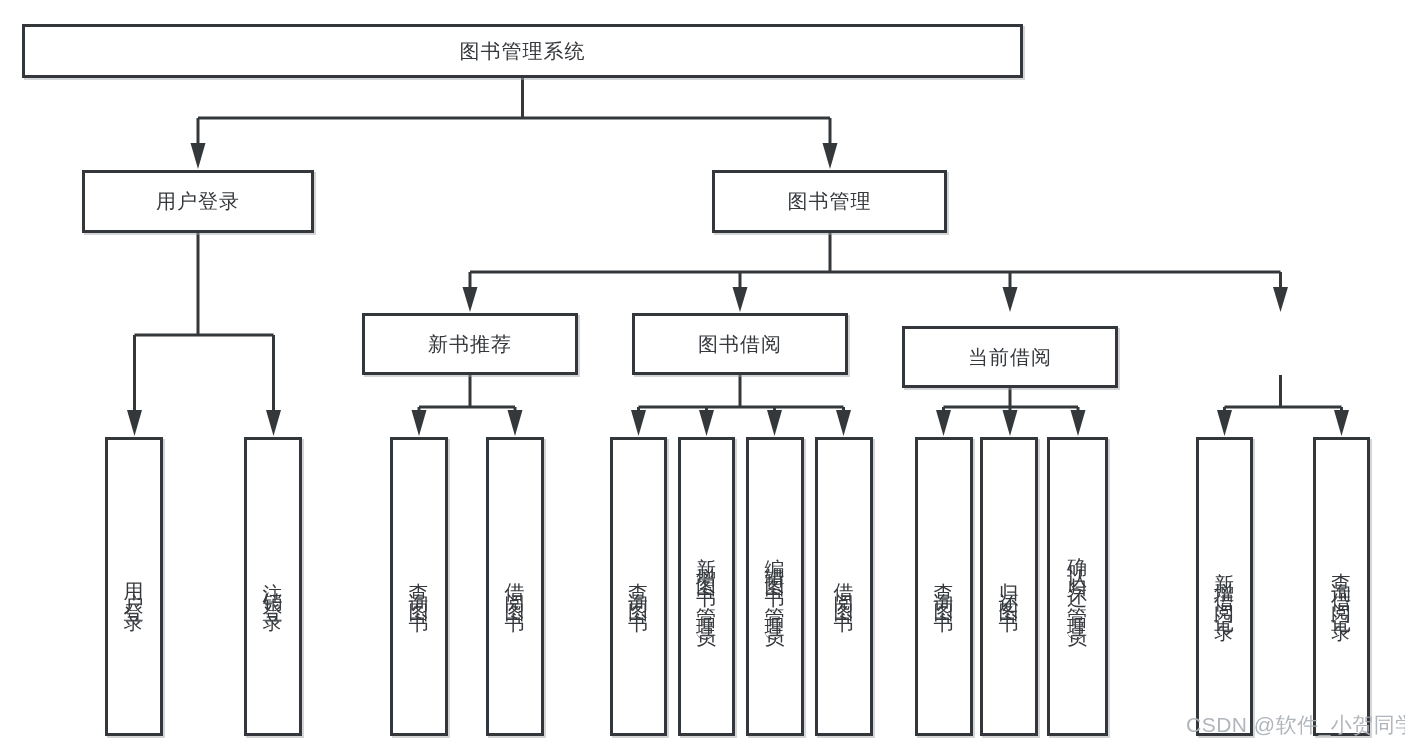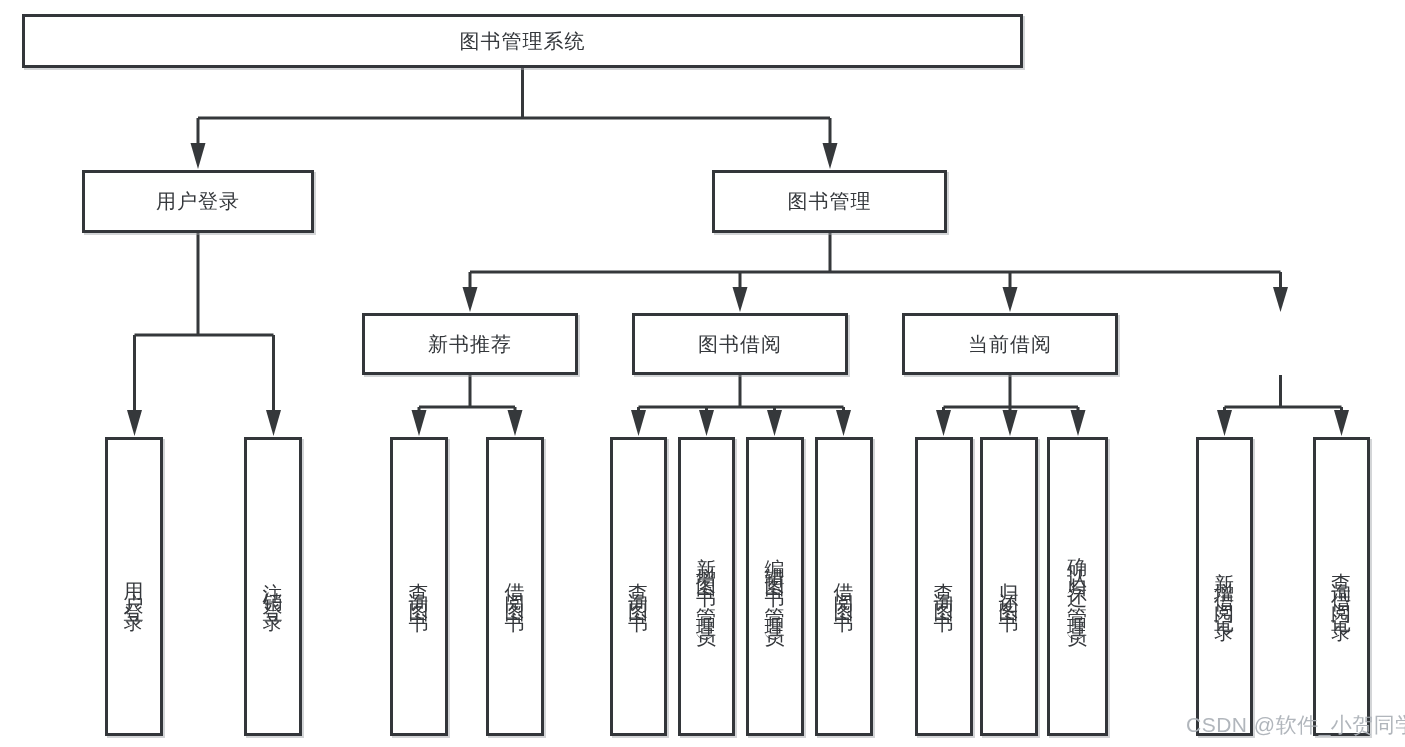--- a/index.html
+++ b/index.html
@@ -75,38 +75,38 @@
       <polygon points="1070.5,410 1085.5,410 1078,436"></polygon>
     </g>
 
     <g>
       <path d="M1280.5 375 V407 M1224.5 407 H1341.5 M1224.5 407 V412 M1341.5 407 V412"></path>
       <polygon points="1217,410 1232,410 1224.5,436"></polygon>
       <polygon points="1334,410 1349,410 1341.5,436"></polygon>
     </g>
   </svg>
 
-  <div class="node" style="left:22px;top:14px;width:1001px;height:54px">
+  <div class="node" style="left:22px;top:24px;width:1001px;height:54px">
     <span class="lbl">图书管理系统</span>
   </div>
 
   <div class="node" style="left:82px;top:170px;width:232px;height:63px">
     <span class="lbl">用户登录</span>
   </div>
   <div class="node" style="left:362px;top:313px;width:216px;height:62px">
     <span class="lbl">新书推荐</span>
   </div>
 
   <div class="node" style="left:712px;top:170px;width:235px;height:63px">
     <span class="lbl">图书管理</span>
   </div>
   <div class="node" style="left:632px;top:313px;width:216px;height:62px">
     <span class="lbl">图书借阅</span>
   </div>
-  <div class="node" style="left:902px;top:313px;width:216px;height:62px">
+  <div class="node" style="left:902px;top:326px;width:216px;height:62px">
     <span class="lbl">当前借阅</span>
   </div>
 
   <div class="node v" style="left:105px;width:58px">
     <span class="vlbl">用户登录</span>
   </div>
   <div class="node v" style="left:244px;width:58px">
     <span class="vlbl">注销登录</span>
   </div>
 

